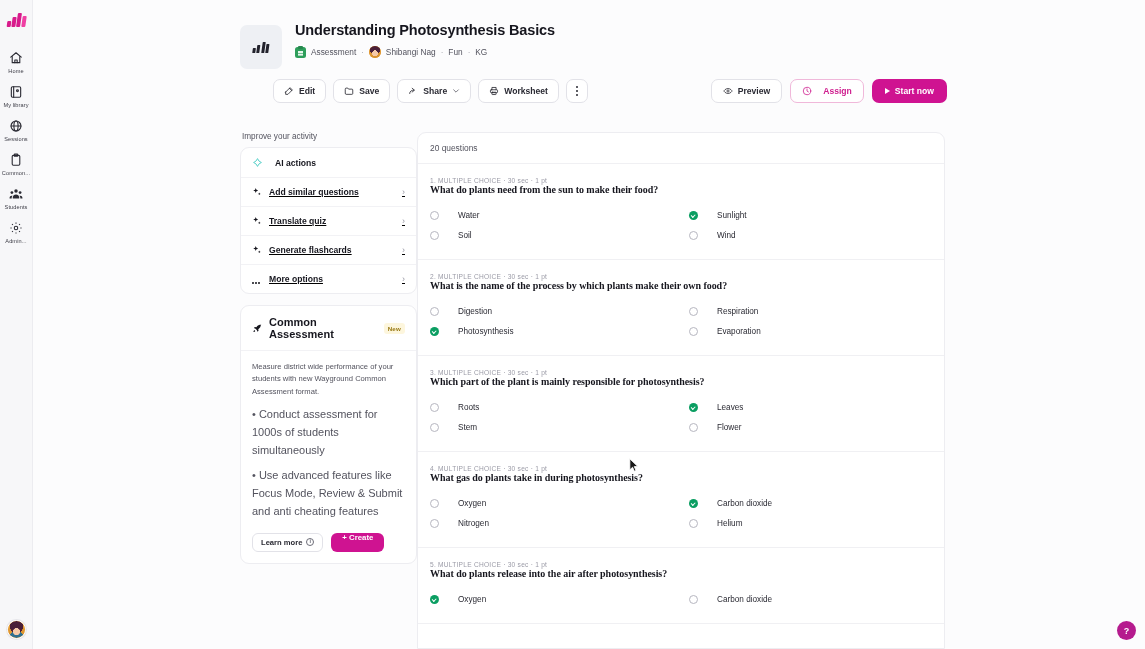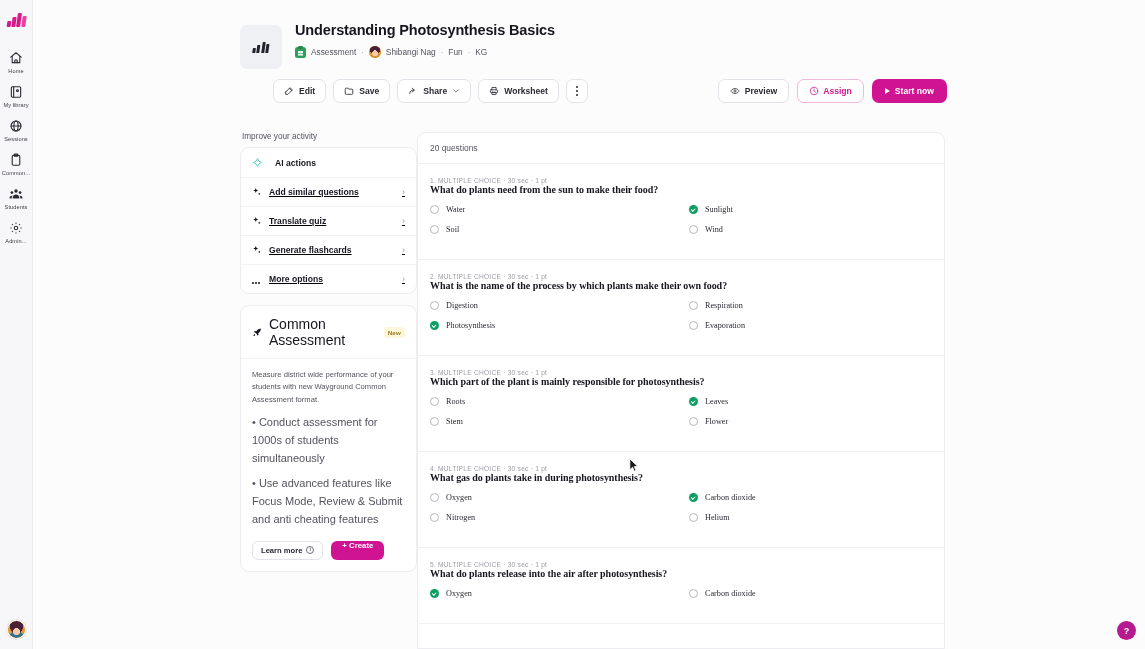--- a/index.html
+++ b/index.html
@@ -92,21 +92,21 @@
   .kebab { display:flex; flex-direction:column; gap:1.8px; align-items:center; }
   .kebab i { width:1.9px; height:1.9px; border-radius:50%; background:#2a2a33; display:block; }
 
   #actions-right { position:absolute; right:198px; top:79px; display:flex; align-items:center; gap:8px; }
   #btn-preview {
     height:24px; padding:0 11px; border:1px solid #e2e2e8; border-radius:7px; background:#fff;
     display:flex; align-items:center; gap:5px; font-size:8.6px; font-weight:bold; color:#2a2a33; cursor:pointer;
   }
   #btn-assign {
     height:24px; padding:0 11px; border:1px solid #f0b8da; border-radius:7px; background:#fff;
-    display:flex; align-items:center; gap:4px; font-size:8.6px; font-weight:bold; color:#cf1f8f; cursor:pointer;
+    display:flex; align-items:center; gap:11px; font-size:8.6px; font-weight:bold; color:#cf1f8f; cursor:pointer;
   }
   #btn-start {
     height:24px; padding:0 13px; border:none; border-radius:7px; background:#cf1391;
     display:flex; align-items:center; gap:5px; font-size:8.6px; font-weight:bold; color:#fff; cursor:pointer;
   }
   #btn-start .play { width:0;height:0;border-left:5px solid #fff;border-top:3.2px solid transparent;border-bottom:3.2px solid transparent; }
 
   
   #leftpanel { position:absolute; left:240px; top:132px; width:177px; }
   #improve-label { font-size:8.2px; color:#53535e; margin-bottom:6px; padding-left:2px; }
@@ -122,21 +122,21 @@
   }
   .ai-row .lbl { font-size:8.6px; font-weight:bold; color:#16161e; flex:1; }
   .ai-row .chev { color:#9898a4; font-size:9px; }
   .sparkle-dark { width:10px; height:10px; flex:none; }
   .dots3 { display:flex; gap:1.4px; width:10px; flex:none; align-items:center; }
   .dots3 i { width:1.8px;height:1.8px;border-radius:50%;background:#16161e; display:block;}
 
   
   #ca-card { margin-top:11px; background:#ffffff; border:1px solid #ededf1; border-radius:9px; overflow:hidden; }
   #ca-head { display:flex; align-items:center; gap:6px; padding:10px 11px; }
-  #ca-head .lbl { font-size:14px; font-weight:normal; color:#16161e; }
+  #ca-head .lbl { font-size:11px; font-weight:bold; color:#16161e; }
   #ca-badge { font-size:6.2px; font-weight:bold; color:#9a7b16; background:#fdf6dd; border-radius:3px; padding:2px 4px; letter-spacing:.2px; }
   #ca-body { border-top:1px solid #f2f2f5; padding:10px 11px 11px; }
   #ca-desc { font-size:7.6px; line-height:1.62; color:#53535e; }
   .ca-bullet { font-size:11px; line-height:1.62; color:#53535e; margin-top:8px; }
   #ca-btns { display:flex; align-items:center; gap:8px; margin-top:12px; }
   #btn-learnmore {
     height:19px; padding:0 8px; border:1px solid #e2e2e8; border-radius:6px; background:#fff;
     display:flex; align-items:center; gap:4px; font-size:7.6px; font-weight:bold; color:#2a2a33; cursor:pointer;
   }
   .info-i { width:8px;height:8px;border:1px solid #6d6d78;border-radius:50%;display:flex;align-items:center;justify-content:center;font-size:5.6px;font-weight:bold;color:#6d6d78;line-height:1;}
@@ -149,21 +149,21 @@
   #qpanel {
     position:absolute; left:417px; top:132px; width:528px; height:517px;
     background:#ffffff; border:1px solid #ededf1; border-radius:9px 9px 0 0;
     overflow:hidden;
   }
   #qcount { padding:10px 12px; font-size:8.4px; color:#53535e; border-bottom:1px solid #f0f0f3; }
   .qblock { padding:13px 12px 14px; border-bottom:1px solid #f0f0f3; }
   .qmeta { font-size:6.6px; color:#9a9aa6; letter-spacing:.25px; }
   .qtext { font-size:10px; font-weight:bold; color:#16161e; letter-spacing:-.05px;font-family:Liberation Serif, serif; }
   .qopts { display:grid; grid-template-columns:1fr 1fr; column-gap:16px; row-gap:0; margin-top:10px; }
-  .opt { display:flex; gap:7px; height:20px; cursor:pointer;font-family:Liberation Serif, serif; }
+  .opt { display:flex; align-items:center; gap:19px; height:20px; cursor:pointer; }
   .opt .lbl { font-size:8.2px; color:#2a2a33; }
   .radio { width:9px;height:9px;border-radius:50%;border:1.1px solid #b6b6c0;background:#fff;flex:none; }
   .radio.correct { border:none; background:#0b9e62; position:relative; }
   .radio.correct:after {
     content:''; position:absolute; left:2.1px; top:3.3px;
     width:3.1px; height:1.6px; border-left:1.1px solid #fff; border-bottom:1.1px solid #fff;
     transform:rotate(-45deg);
   }
 
   

